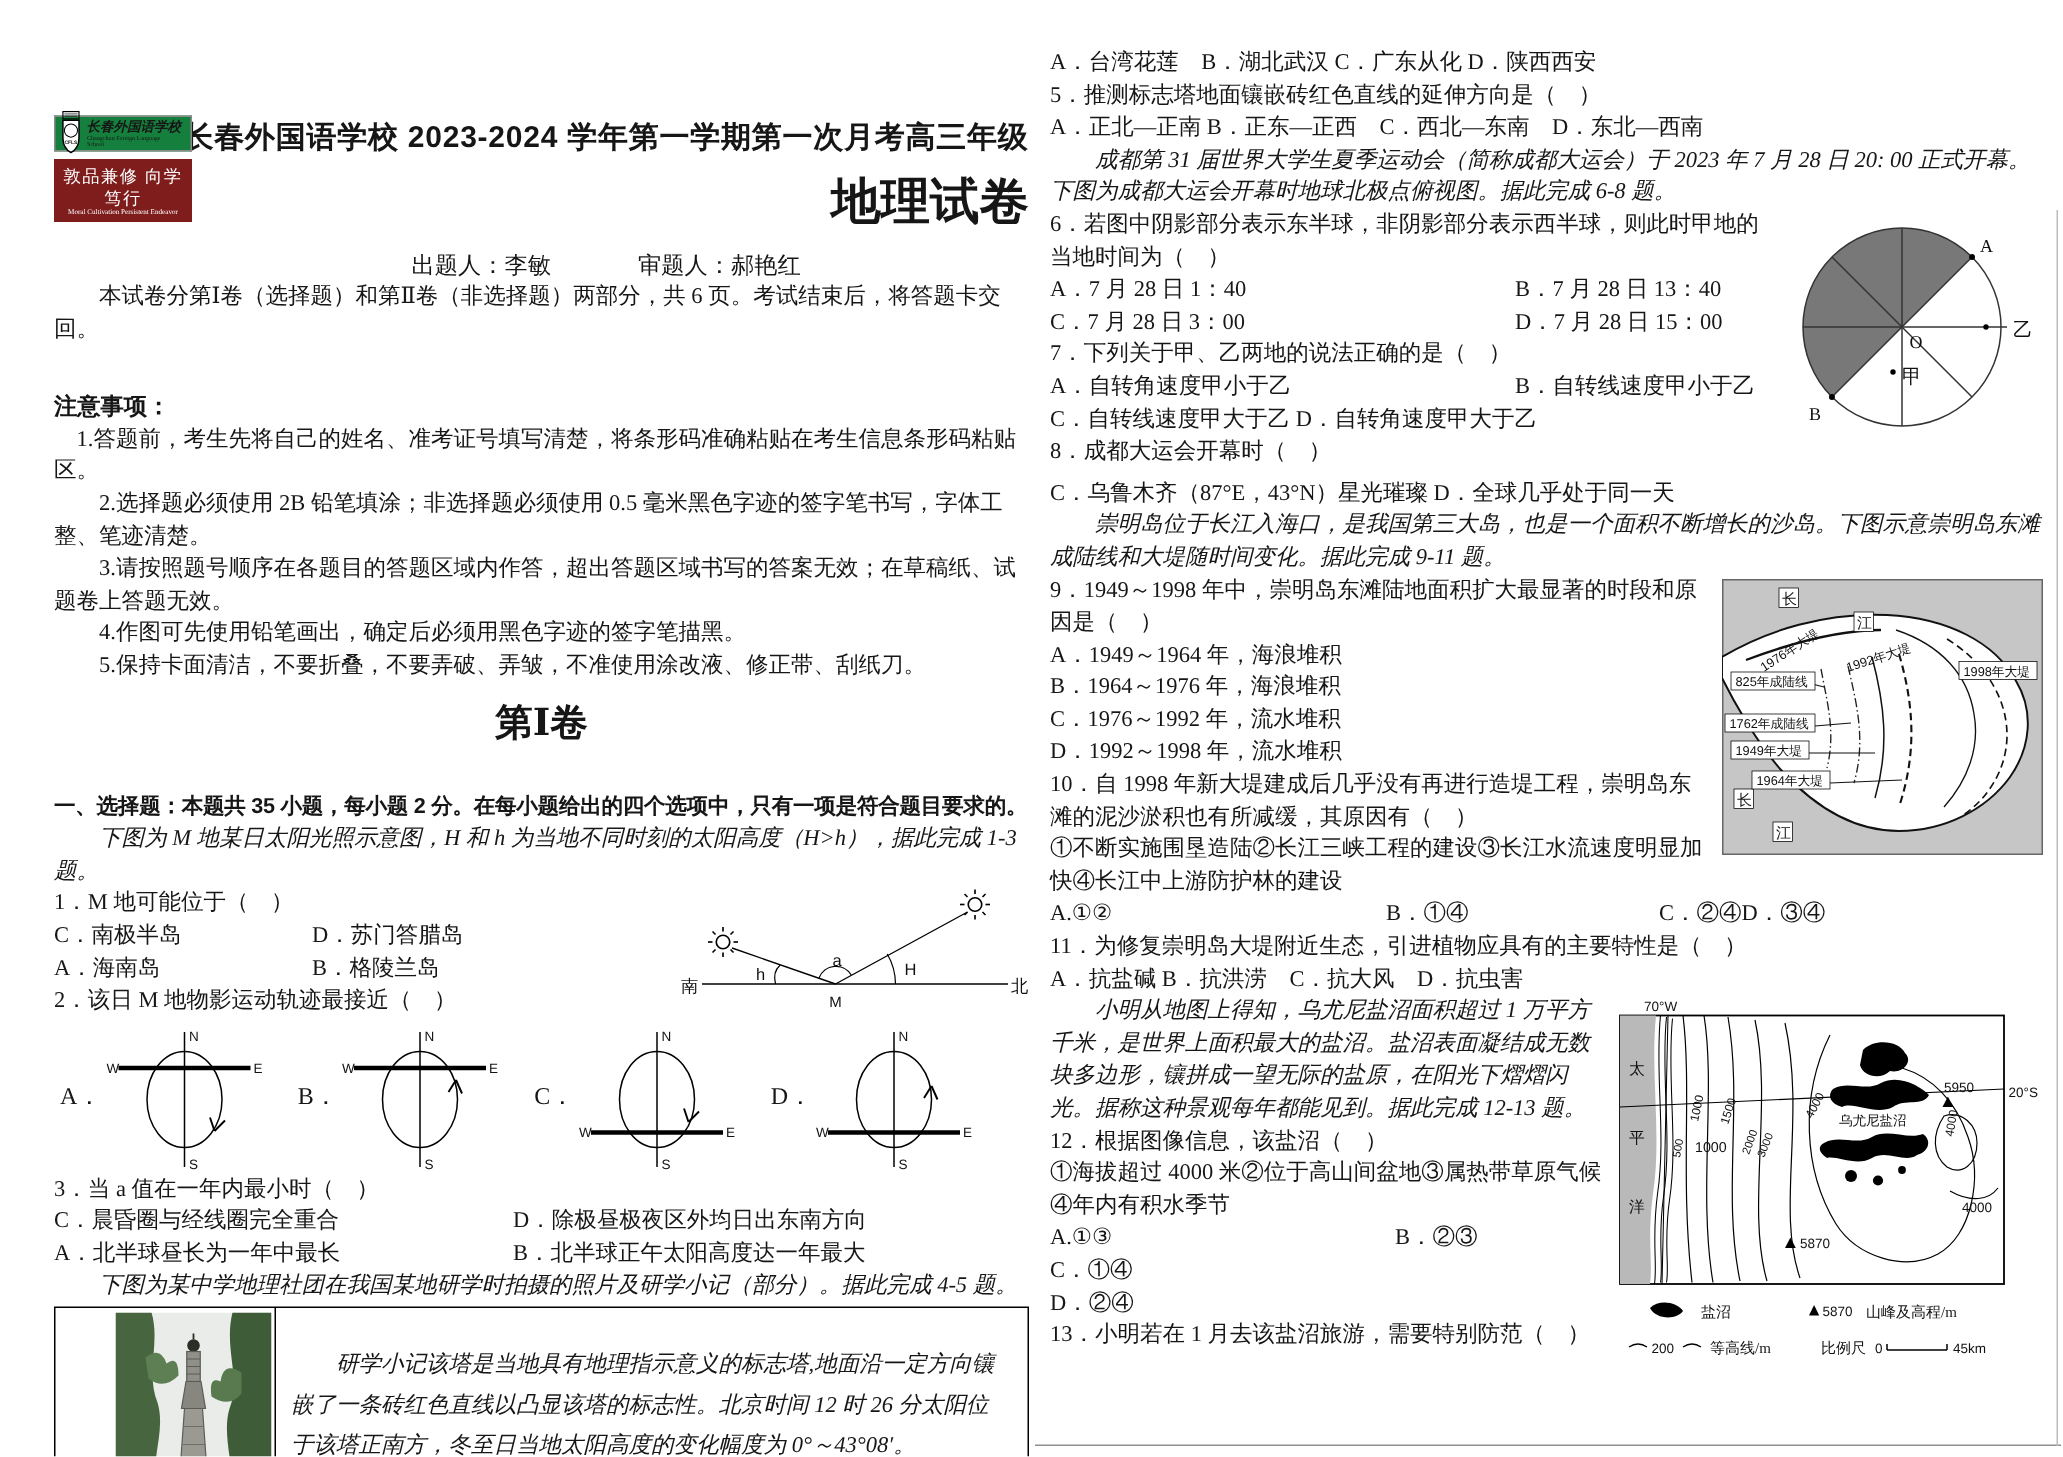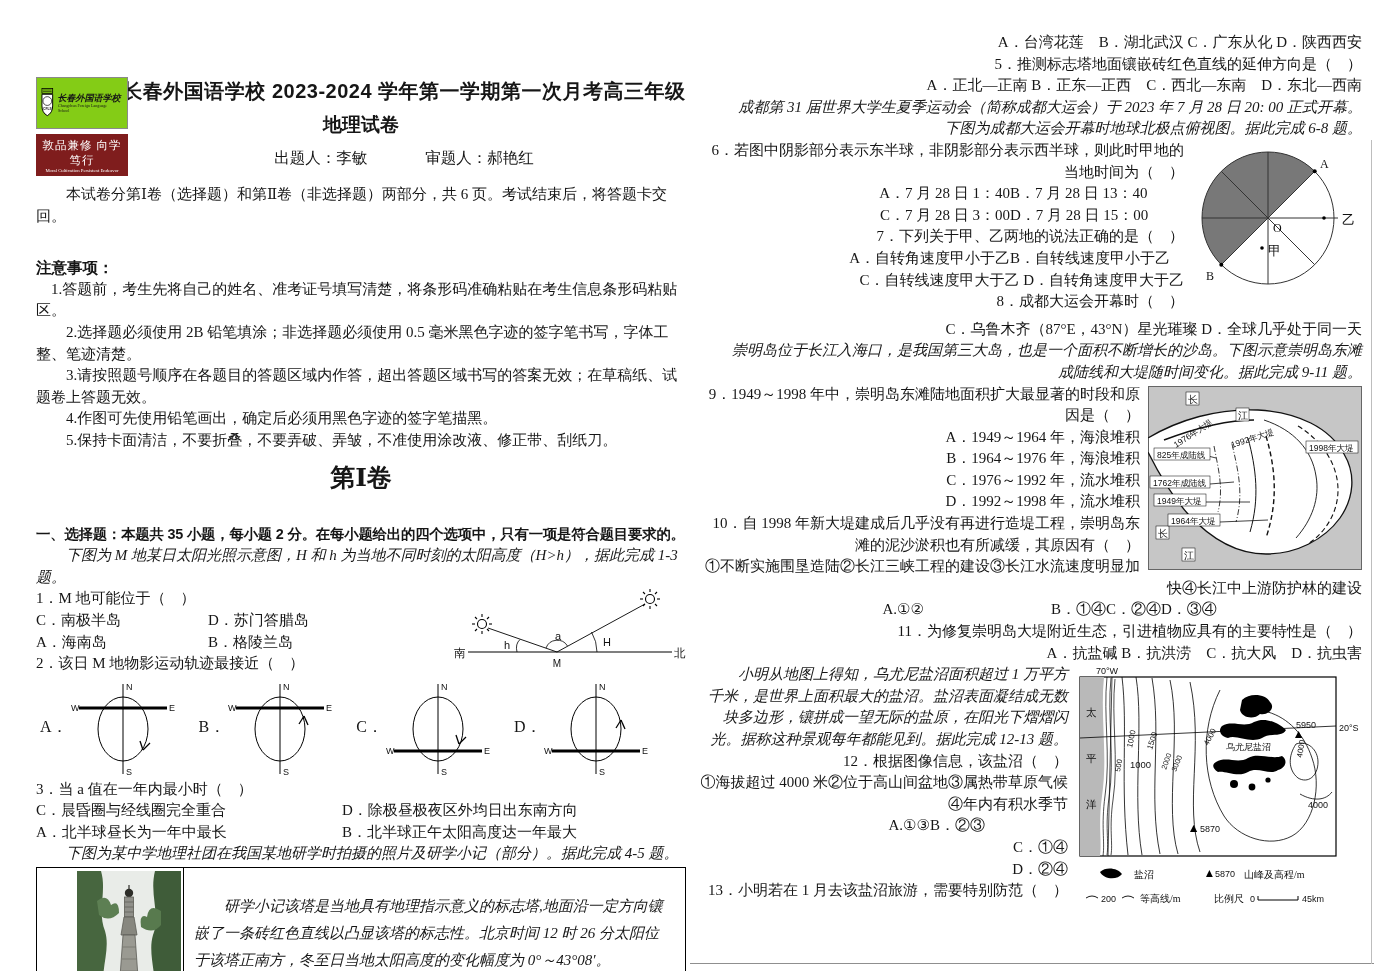--- a/index.html
+++ b/index.html
@@ -1,40 +1,40 @@
 <!DOCTYPE html>
 <html><head>
 <meta charset="utf-8">
 <style>
   * { margin:0; padding:0; box-sizing:border-box; }
   html,body { background:#fff; }
   body { width:1375px; height:971px; color:#161616;
          font-family:"Liberation Serif","DejaVu Serif",serif; font-size:15px; }
   #page { position:relative; width:1375px; height:971px; overflow:hidden; background:#fff; }
   .col-left  { position:absolute; left:36px;  top:42px; width:650px; }
-  .col-right { position:absolute; left:700px; top:32px; width:662px;text-align:right; }
+  .col-right { position:absolute; left:700px; top:32px; width:662px; }
   p { line-height:21.6px; }
   .hei { font-family:"Liberation Sans","DejaVu Sans",sans-serif; font-weight:700;margin-top:30px; }
   .kai { font-style:italic; }
   .ind { text-indent:2em; }
   .ind1 { text-indent:1em; }
   .nowrap { white-space:nowrap; }
   .clear { clear:both; }
 
   
   .header { position:relative; min-height:112px; }
   .logo { position:absolute; left:0; top:5px; width:92px; }
-  .logo-top { background:#84cc16; border:1px solid #8a8a8a; height:52px; display:flex; align-items:center; gap:3px; padding:2px 3px; }
+  .logo-top { background:#15803d; border:1px solid #8a8a8a; height:24px; display:flex; align-items:center; gap:3px; padding:2px 3px; }
   .logo-name { font-weight:700; font-style:italic; font-size:9px; line-height:10px; font-family:"Liberation Serif",serif; }
   .logo-en { font-size:4.5px; font-style:normal; display:block; transform:scale(.9); transform-origin:left; }
   .logo-motto { background:#7f1d1d; color:#fff; text-align:center; margin-top:5px; padding:4px 1px 3px; }
   .motto-cn { font-size:11.5px; letter-spacing:1px; font-family:"Liberation Sans",sans-serif; }
   .motto-en { font-size:5px; display:block; transform:scale(.95); }
   .title1 { text-align:center; padding-left:86px; font-size:20px; letter-spacing:.5px; padding-top:6px; }
-  .subject { text-align:center; font-size:19px; margin-top:7px; }
+  .subject { text-align:right; font-size:33px; margin-top:7px; }
   .setters { display:flex; justify-content:center; padding-left:86px; gap:58px; margin-top:10px; font-size:15.5px; }
 
   .section1 { text-align:center; font-size:25px; font-weight:700; margin:9px 0 7px; }
   .mc { font-size:14.4px; white-space:nowrap; letter-spacing:-.2px; }
 
   .optrow { display:flex; line-height:21.6px; }
   .w172 { display:inline-block; width:172px; }
   .w306 { display:inline-block; width:306px; }
   .w310 { display:inline-block; width:310px; }
   .w224 { display:inline-block; width:224px; }

